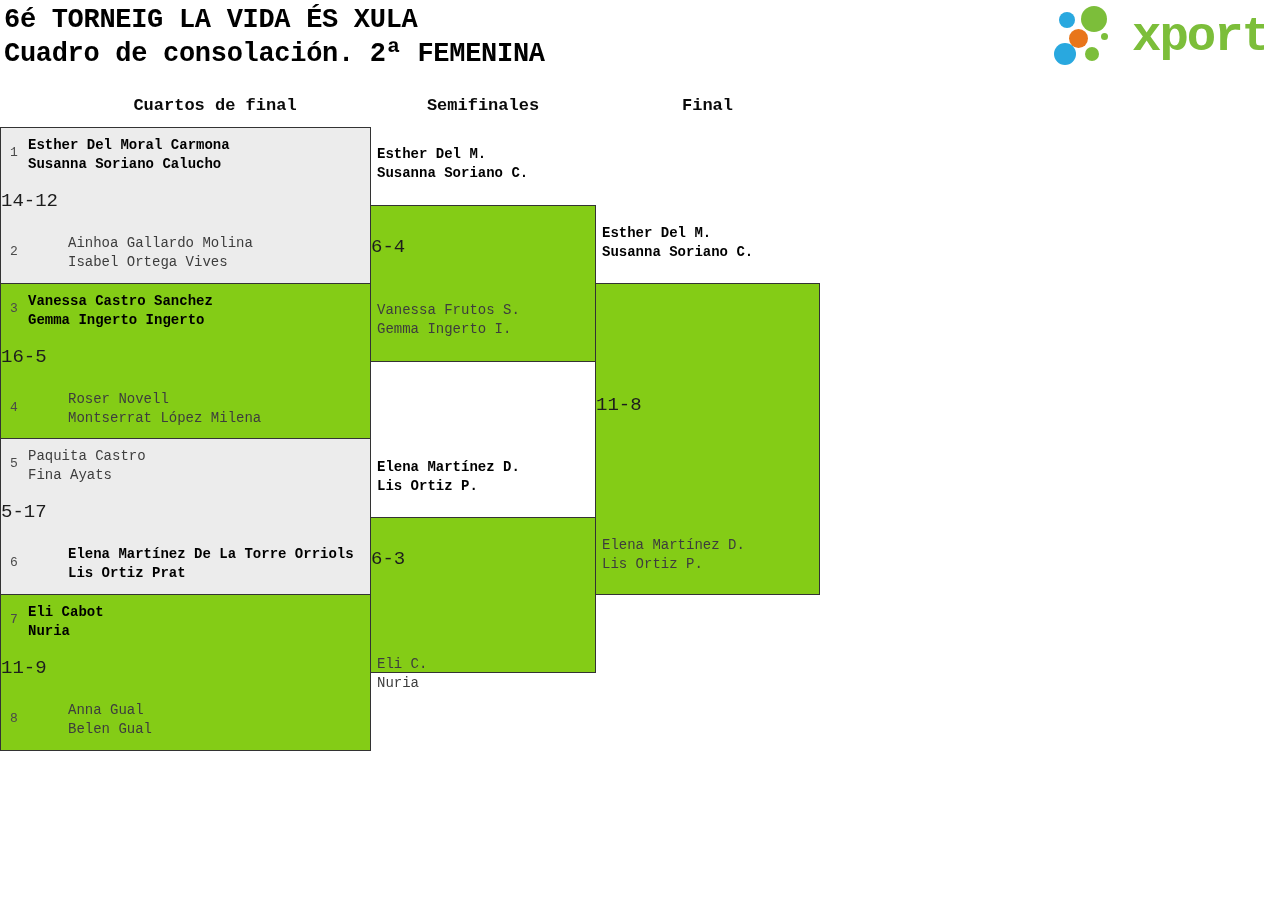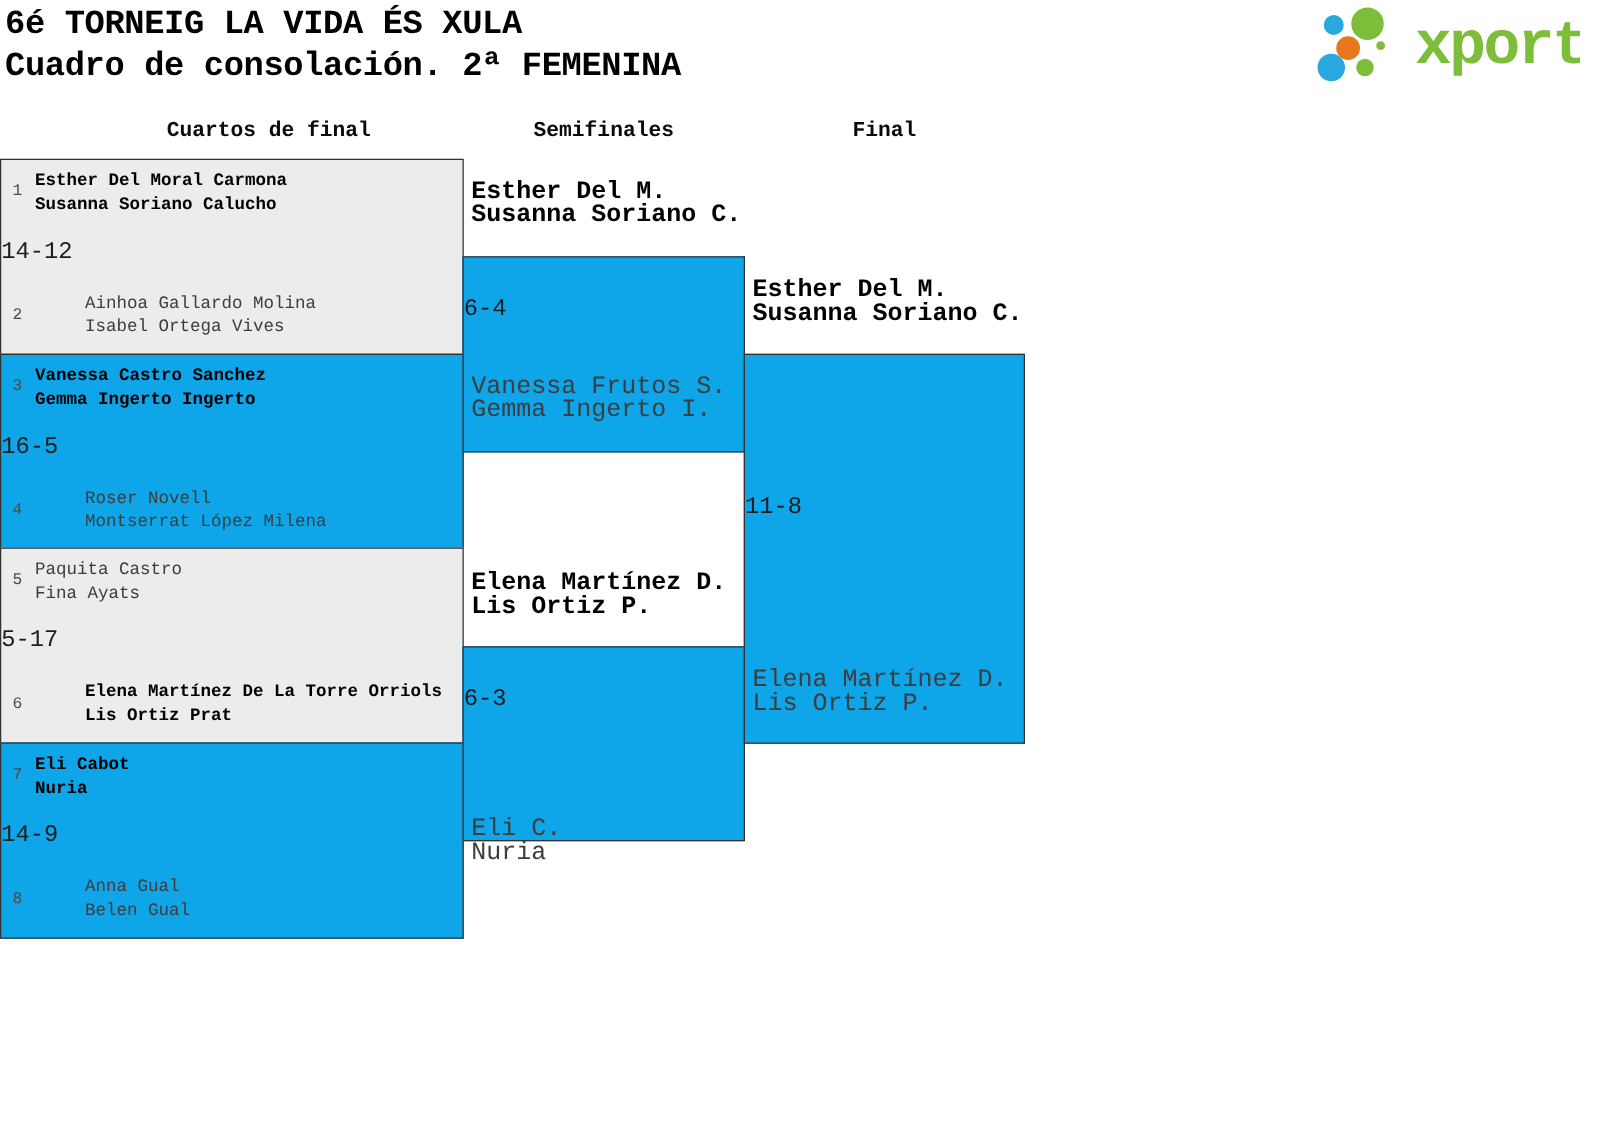--- a/index.html
+++ b/index.html
@@ -23,21 +23,21 @@
             font-weight:bold;letter-spacing:-2px;color:#7CBE3A;margin-left:20px;}
 
   
   .round-header{position:absolute;top:96px;font-size:17px;font-weight:bold;
                 text-align:center;color:#0a0a0a;}
   .rh-qf{left:0;width:370px;margin-left:30px;}
   .rh-sf{left:370px;width:226px;}
   .rh-f{left:595px;width:225px;}
 
   
-  .box{position:absolute;box-sizing:border-box;border:1.5px solid #333;background:#0ea5e9;}
+  .box{position:absolute;box-sizing:border-box;border:1.5px solid #333;background:#84cc16;}
   .box.shaded{background:#ececec;}
   .qf{left:0;width:371px;}
   .qf1{top:127px;height:157px;}
   .qf2{top:283px;height:156px;}
   .qf3{top:438px;height:157px;}
   .qf4{top:594px;height:157px;}
   .sf1{left:370px;top:205px;width:226px;height:157px;}
   .sf2{left:370px;top:517px;width:226px;height:156px;}
   .fbox{left:595px;top:283px;width:225px;height:312px;}
 
@@ -51,21 +51,21 @@
   .team-bottom{left:27px;top:106px;margin-left:40px;}
   .winner{font-weight:bold;color:#000;}
   .loser{font-weight:normal;color:#3d3d3d;}
   .score{position:absolute;left:0;width:100%;text-align:left;
          font-size:19px;color:#1d1d1d;}
   .qf .score{top:62px;}
   .sf1 .score,.sf2 .score{top:30px;}
   .fbox .score{top:110px;}
 
   
-  .flabel{position:absolute;font-size:20px;line-height:18.5px;white-space:nowrap;}
+  .flabel{position:absolute;font-size:14px;line-height:18.5px;white-space:nowrap;}
   .lbl-sf1-top{left:377px;top:145px;}
   .lbl-sf1-bottom{left:377px;top:301px;}
   .lbl-sf2-top{left:377px;top:458px;}
   .lbl-sf2-bottom{left:377px;top:643px;margin-top:12px;}
   .lbl-f-top{left:602px;top:224px;}
   .lbl-f-bottom{left:602px;top:536px;}
 </style>
 </head>
 <body>
 
@@ -131,21 +131,21 @@
       <div>Lis Ortiz Prat</div>
     </div>
   </div>
 
   <div class="box qf qf4">
     <div class="seed seed-top">7</div>
     <div class="team team-top winner">
       <div>Eli Cabot</div>
       <div>Nuria</div>
     </div>
-    <div class="score">14-9</div>
+    <div class="score">11-9</div>
     <div class="seed seed-bottom">8</div>
     <div class="team team-bottom loser">
       <div>Anna Gual</div>
       <div>Belen Gual</div>
     </div>
   </div>
 
   <div class="box sf1">
     <div class="score">6-4</div>
   </div>

